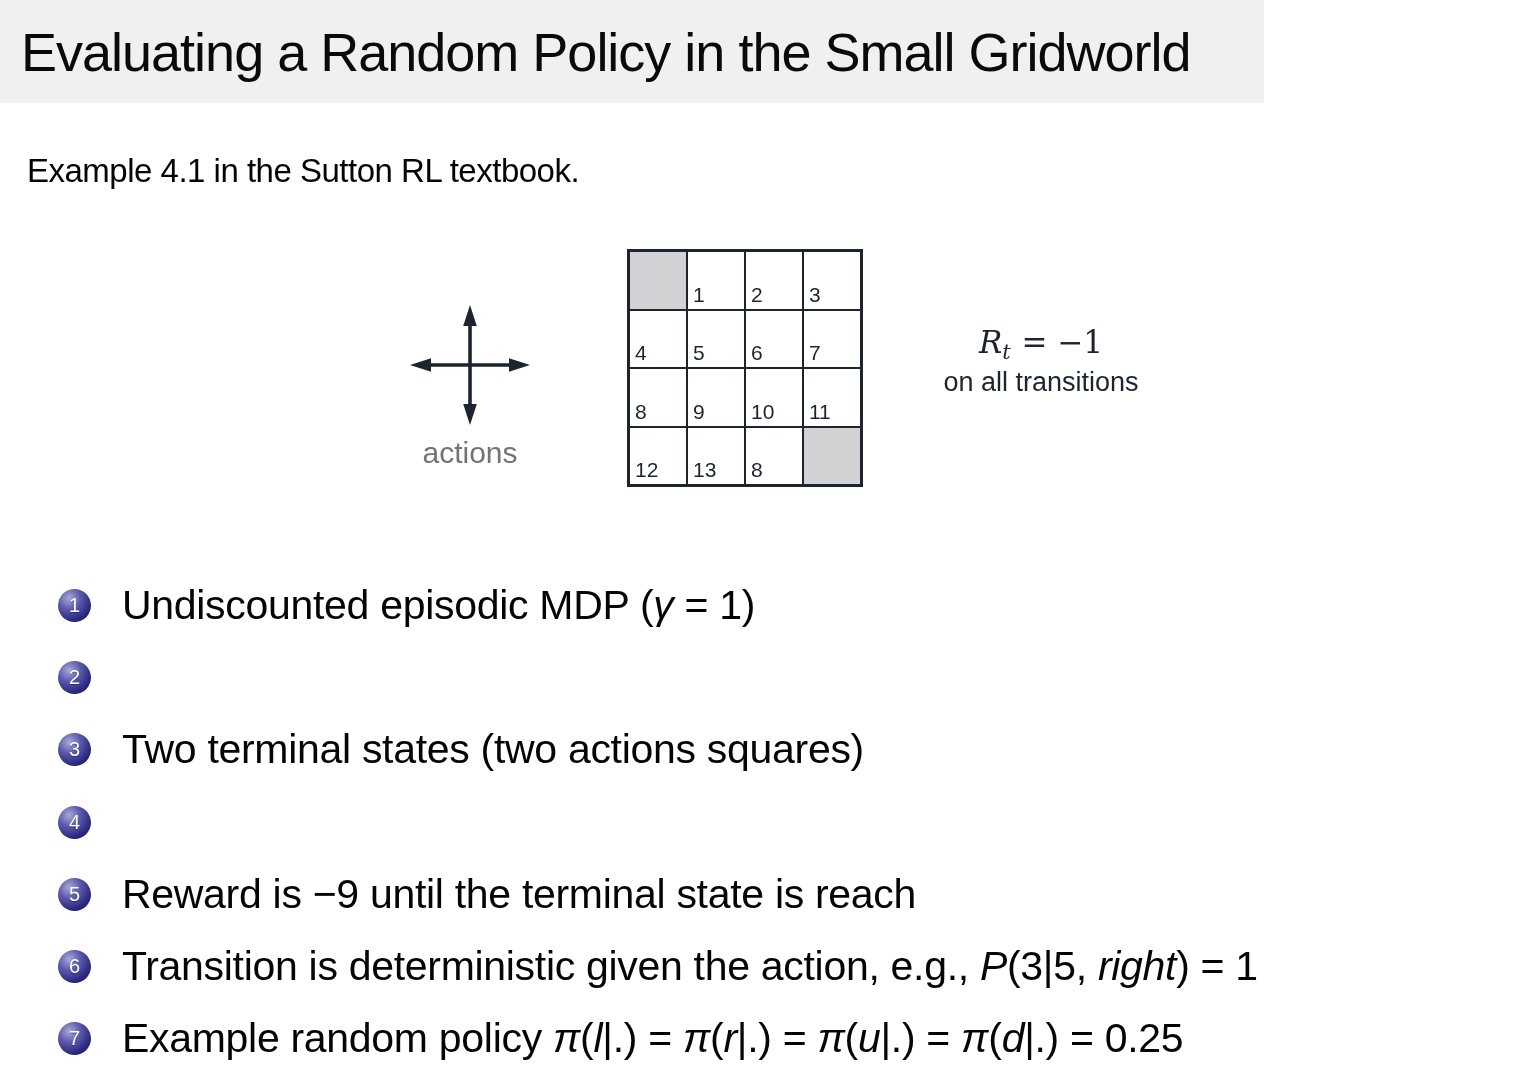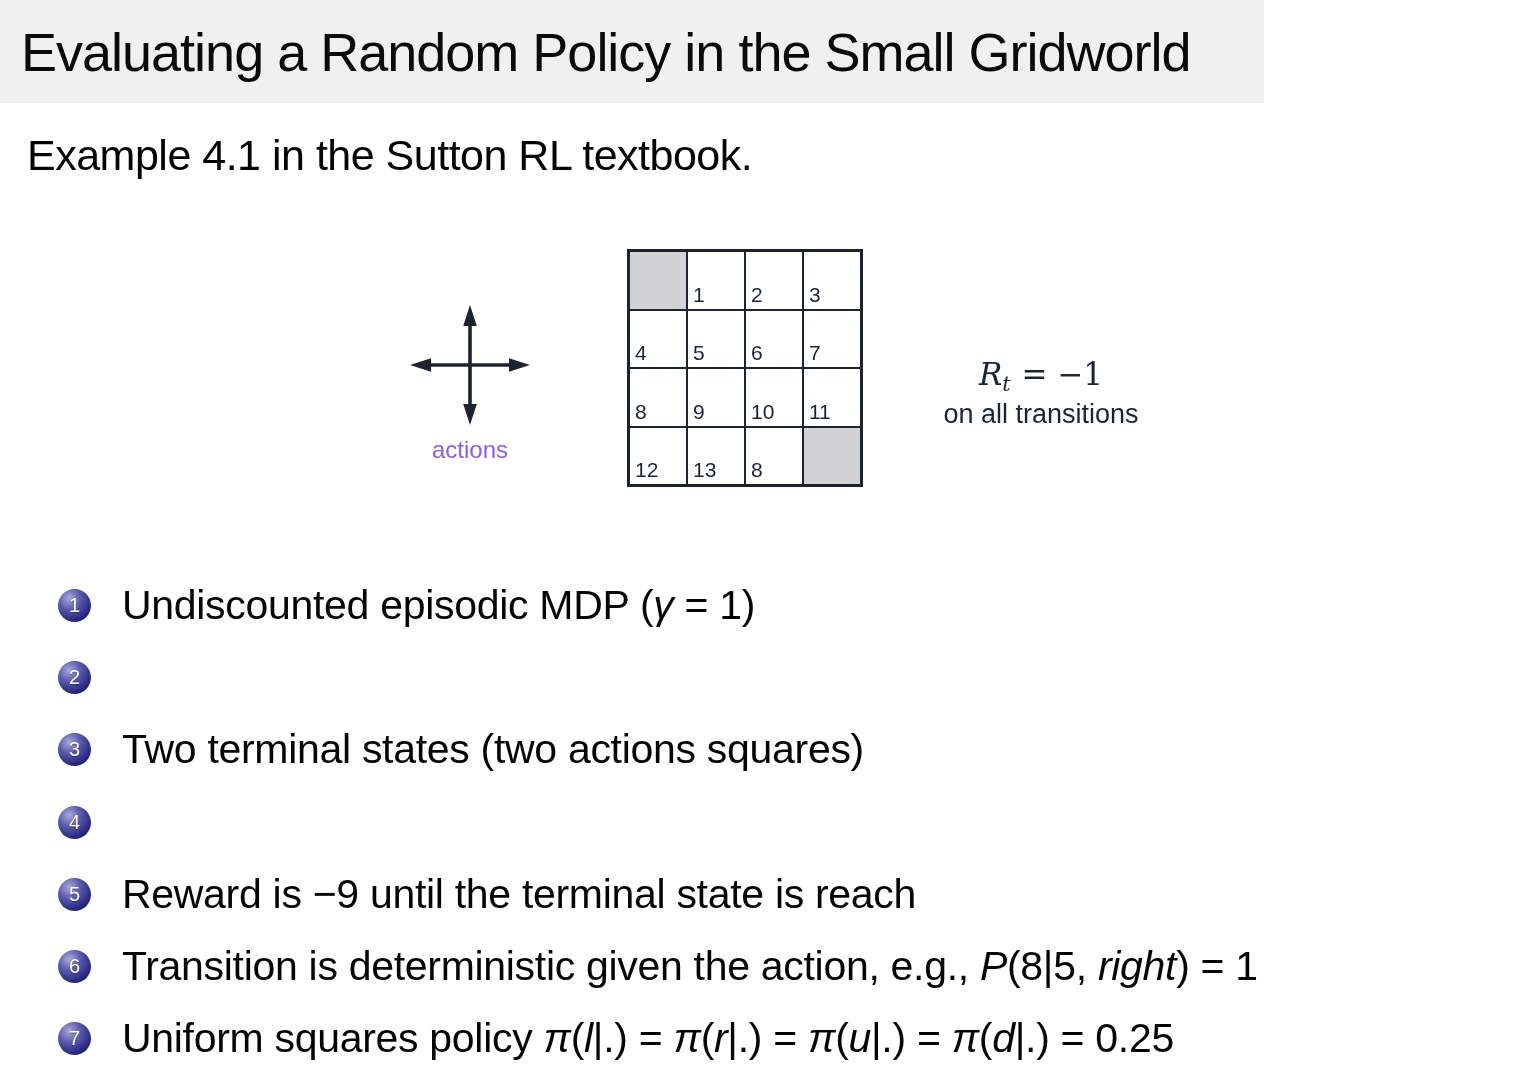--- a/index.html
+++ b/index.html
@@ -13,41 +13,41 @@
   .slide{
     position:relative;width:1264px;height:1080px;overflow:hidden;background:#fff;
     font-family:"Liberation Sans","DejaVu Sans",sans-serif;color:var(--text);
   }
   .titlebar{
     position:absolute;left:0;top:0;width:1524px;height:103px;
     background:var(--title-bar-bg);display:flex;align-items:center;padding-left:21px;
   }
   .titlebar h1{font-size:54px;font-weight:400;letter-spacing:-1px;color:#0a0a0a;}
   .subtitle{
-    position:absolute;left:27px;top:131px;font-size:43px;letter-spacing:-0.5px;color:#050505;
+    position:absolute;left:27px;top:152px;font-size:33px;letter-spacing:-0.5px;color:#050505;
   }
   
   .cross{position:absolute;left:410px;top:305px;width:120px;height:120px;}
   .actions-label{
     position:absolute;left:470px;top:436px;transform:translateX(-50%);
-    font-size:24px;color:#8b5cf6;
+    font-size:30px;color:#737373;
   }
   .grid{
     position:absolute;left:627px;top:249px;width:236px;height:238px;
     border:3px solid var(--figure-ink);background:var(--figure-ink);
     display:grid;grid-template-columns:repeat(4,1fr);grid-template-rows:repeat(4,1fr);gap:2px;
   }
   .cell{position:relative;background:#fff;}
   .cell.shaded{background:var(--terminal-cell);}
   .cell-label{
     position:absolute;left:5px;bottom:2px;font-size:21px;color:var(--figure-ink);
   }
   .reward{
     position:absolute;left:1041px;top:324px;transform:translateX(-50%);
-    text-align:center;color:var(--figure-ink);white-space:nowrap;margin-top:32px;
+    text-align:center;color:var(--figure-ink);white-space:nowrap;
   }
   .reward-line1{font-family:"DejaVu Serif","Liberation Serif",serif;font-size:31px;}
   .reward-line1 i{font-style:italic;}
   .reward-line1 sub{font-style:italic;font-size:21px;vertical-align:-6px;letter-spacing:1px;}
   .reward-note{font-size:27px;margin-top:3px;text-align:right;}
   
   .list{position:absolute;left:58px;top:569px;list-style:none;}
   .item{height:72.3px;display:flex;align-items:center;}
   .ball{
     flex:0 0 33px;width:33px;height:33px;border-radius:50%;margin-right:31px;
@@ -169,22 +169,22 @@
     <span class="ball">4</span>
   </li>
 
   <li class="item">
     <span class="ball">5</span>
     <span class="itext"><span>Reward is −9 until the terminal state is reach</span></span>
   </li>
 
   <li class="item">
     <span class="ball">6</span>
-    <span class="itext"><span>Transition is deterministic given the action, e.g., </span><i>P</i><span>(8|5, </span><i>right</i><span>) = 1</span></span>
+    <span class="itext"><span>Transition is deterministic given the action, e.g., </span><i>P</i><span>(3|5, </span><i>right</i><span>) = 1</span></span>
   </li>
 
   <li class="item">
     <span class="ball">7</span>
-    <span class="itext"><span>Uniform squares policy </span><i>π</i><span>(</span><i>l</i><span>|.) = </span><i>π</i><span>(</span><i>r</i><span>|.) = </span><i>π</i><span>(</span><i>u</i><span>|.) = </span><i>π</i><span>(</span><i>d</i><span>|.) = 0.25</span></span>
+    <span class="itext"><span>Example random policy </span><i>π</i><span>(</span><i>l</i><span>|.) = </span><i>π</i><span>(</span><i>r</i><span>|.) = </span><i>π</i><span>(</span><i>u</i><span>|.) = </span><i>π</i><span>(</span><i>d</i><span>|.) = 0.25</span></span>
   </li>
 </ol>
 
 </div>
 
 </body></html>

